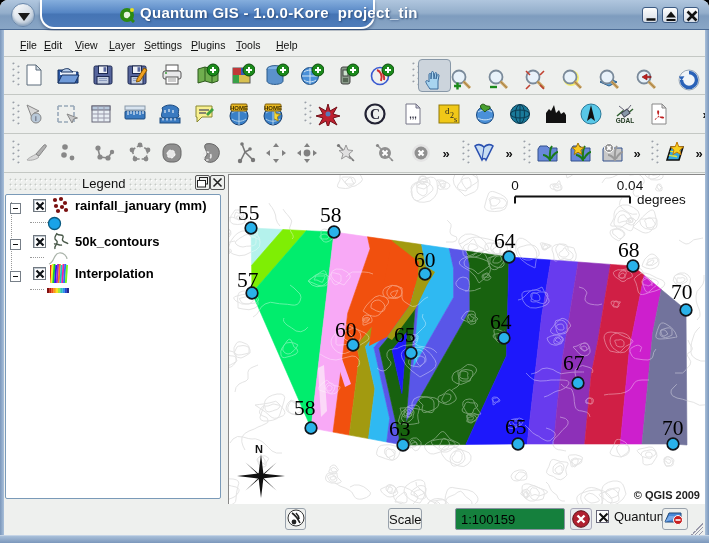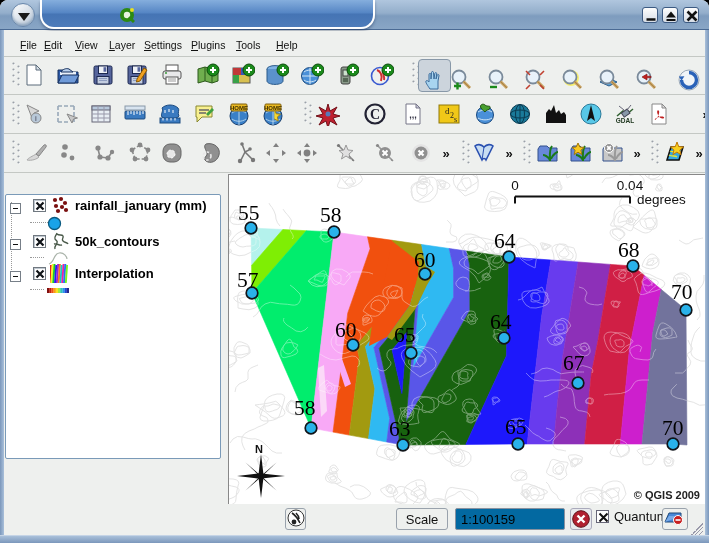--- a/index.html
+++ b/index.html
@@ -9,29 +9,30 @@
 #tbtext {position:absolute;left:140px;top:4px;font:bold 15px "Liberation Sans";color:#fff;letter-spacing:0.3px;text-shadow:1px 1px 2px #2a4a77;white-space:nowrap}
 #menucirc {position:absolute;left:11px;top:3px;width:24px;height:24px;border-radius:50%;background:radial-gradient(circle at 35% 30%,#ffffff,#c8d4e0 60%,#8averageaac 100%);background:linear-gradient(135deg,#fff,#b8c6d6);border:1px solid #6a88ac;box-shadow:inset 0 -2px 3px #8aa2bc}
 .qgislogo {position:absolute;left:119px;top:7px;width:16px;height:16px}
 .winbtn {position:absolute;top:7px;width:16px;height:16px;background:linear-gradient(#fdfdfd,#d6dde6);border:1.5px solid #3c5a82;border-radius:3px}
 #menubar {position:absolute;left:4px;top:31px;width:701px;height:26px;background:#eef0ee;border-bottom:1px solid #c4c8c4;padding-left:10px}
 .mi {position:absolute;font:10.5px "Liberation Sans";color:#111;top:8px}
 .dotty {background-image:radial-gradient(#c6cac6 26%,transparent 30%),radial-gradient(#ffffff 26%,transparent 30%);background-size:5px 5px;background-position:0 0,1px 1px}
 .lgbtn {position:absolute;top:1px;width:15px;height:15px;background:#eef0ee;border:1px solid #555;border-radius:2px}
 #statusbar {position:absolute;left:4px;top:505px;width:701px;height:30px;background:#eef0ee}
 .sbox {position:absolute;top:3px;height:22px;border:1px solid #99a2ac;border-radius:3px;background:#eef0ee;text-align:center;line-height:20px;font-family:"Liberation Sans";color:#111}
-.sinput {position:absolute;top:3px;height:22px;border:1px solid #8892a0;background:#0369a1;border-radius:2px;text-align:left;padding-left:5px;line-height:20px}
+.sinput {position:absolute;top:3px;height:22px;border:1px solid #8892a0;background:#15803d;border-radius:2px;text-align:left;padding-left:5px;line-height:20px}
 #lframe {position:absolute;left:0;top:30px;width:4px;height:505px;background:linear-gradient(90deg,#7b97bb,#a9c0da)}
 #rframe {position:absolute;right:0;top:30px;width:4px;height:505px;background:linear-gradient(90deg,#a9c0da,#7b97bb)}
 #bframe {position:absolute;left:0;bottom:0;width:709px;height:8px;background:linear-gradient(#a9c0da,#7b97bb);border-top:1px solid #c5d4e6}
 </style></head><body>
 <div id="win">
 
 <div id="titlebar">
  <div id="tbtab"></div>
+      <span id="tbtext">Quantum GIS - 1.0.0-Kore&nbsp; project_tin</span>
  <div id="menucirc">
         <svg width="24" height="24" viewBox="0 0 24 24" style="">
           <circle cx="12" cy="12" r="11" fill="url(#non)"></circle>
           <path d="M6 9h12l-6 8z" fill="#1a1a1a"></path>
         </svg>
       </div>
  <div class="qgislogo">
         <svg width="16" height="16" viewBox="0 0 16 16" style="">
           <circle cx="8" cy="8" r="7" fill="#2d8a12"></circle>
           <circle cx="8" cy="8" r="3.2" fill="#e8f4e0"></circle>
@@ -658,21 +659,37 @@
           <circle cx="2" cy="21" r="1.3" fill="#fff"></circle>
           <circle cx="1.5" cy="20.5" r="1.1" fill="#9aa0a8"></circle>
           <circle cx="7" cy="24" r="1.3" fill="#fff"></circle>
           <circle cx="6.5" cy="23.5" r="1.1" fill="#9aa0a8"></circle>
         </svg>
       </div>
     </div>
 <div style="position:absolute;left:4px;top:173px;width:701px;height:332px;background:#eef0ee"></div>
 
 <div style="position:absolute;left:4px;top:174px;width:219px;height:326px;background:#eef0ee">
-  <div style="position:absolute;left:1px;top:20px;width:216px;height:265px;background:#fff;border:1px solid #7a9ab8;border-radius:2px">
+  <div style="position:absolute;left:2px;top:0;width:215px;height:19px;background:#eef0ee">
+    <div class="dotty" style="position:absolute;left:2px;top:3px;width:72px;height:13px"></div>
+    <div class="dotty" style="position:absolute;left:122px;top:3px;width:66px;height:13px"></div>
+    <div style="position:absolute;left:76px;top:2px;font:13px 'Liberation Sans';color:#111">Legend</div>
+    <div class="lgbtn" style="left:189px">
+          <svg width="13" height="13" viewBox="0 0 13 13" style="">
+            <rect x="3.5" y="1.5" width="8" height="6.5" fill="none" stroke="#222"></rect>
+            <rect x="1.5" y="4.5" width="8" height="6.5" fill="#fff" stroke="#222"></rect>
+          </svg>
+        </div>
+    <div class="lgbtn" style="left:204px">
+          <svg width="13" height="13" viewBox="0 0 13 13" style="">
+            <path d="M2.5 2.5l8 8M10.5 2.5l-8 8" stroke="#222" stroke-width="1.6"></path>
+          </svg>
+        </div>
+  </div>
+  <div style="position:absolute;left:1px;top:20px;width:216px;height:305px;background:#fff;border:1px solid #7a9ab8;border-radius:2px">
     <div style="position:absolute;left:5px;top:7px;border-left:1px dotted #999;height:72px"></div>
     <div style="position:absolute;left:4px;top:8px;width:11px;height:11px;border:1px solid #777f88;background:#fff;box-sizing:border-box">
           <div style="position:absolute;left:2px;top:4px;width:5px;height:1px;background:#111"></div>
         </div>
         <div style="position:absolute;left:27px;top:4px;width:13px;height:13px;background:#fff;border:1px solid #707880;box-shadow:inset 1px 1px 0 #c0c8d0">
           <svg width="13" height="13" viewBox="0 0 13 13" style="">
             <path d="M2.5 2.5L9.5 9.5M9.5 2.5L2.5 9.5" stroke="#101418" stroke-width="2.2"></path>
           </svg>
         </div>
     <div style="position:absolute;left:45px;top:1px">
@@ -1414,21 +1431,21 @@
       </svg>
     </div>
 <div id="statusbar">
  <div class="sbox" style="left:281px;width:21px">
         <svg width="18" height="18" viewBox="0 0 18 18" style="margin:0 auto">
           <circle cx="9" cy="9" r="8" fill="#fff" stroke="#333"></circle>
           <path d="M5 4c3 2 6 6 8 10M9 4c2 2 3 4 3 6" stroke="#222" fill="none" stroke-width="1.6"></path>
           <circle cx="7" cy="13" r="2.4" fill="#222"></circle>
         </svg>
       </div>
- <div class="sbox" style="left:392px;width:52px"><span style="font-size:13px">Scale</span></div>
+ <div class="sbox" style="left:384px;width:34px"><span style="font-size:13px">Scale</span></div>
  <div class="sinput" style="left:451px;width:110px"><span style="font-size:13px">1:100159</span></div>
  <div style="position:absolute;left:566px;top:3px;width:22px;height:22px;border:1px solid #aab;border-radius:3px;background:#e8eaee">
         <svg width="18" height="18" viewBox="0 0 18 18" style="margin:1px">
           <circle cx="9" cy="9" r="8.3" fill="#b02030" stroke="#601018"></circle>
           <path d="M5.5 5.5l7 7M12.5 5.5l-7 7" stroke="#fff" stroke-width="2.4"></path>
         </svg>
       </div>
  <div style="position:absolute;left:592px;top:5px;width:13px;height:13px;background:#fff;border:1px solid #667">
         <svg width="13" height="13" viewBox="0 0 13 13" style="">
           <path d="M2.5 2.5l8 8M10.5 2.5l-8 8" stroke="#111" stroke-width="2"></path>

